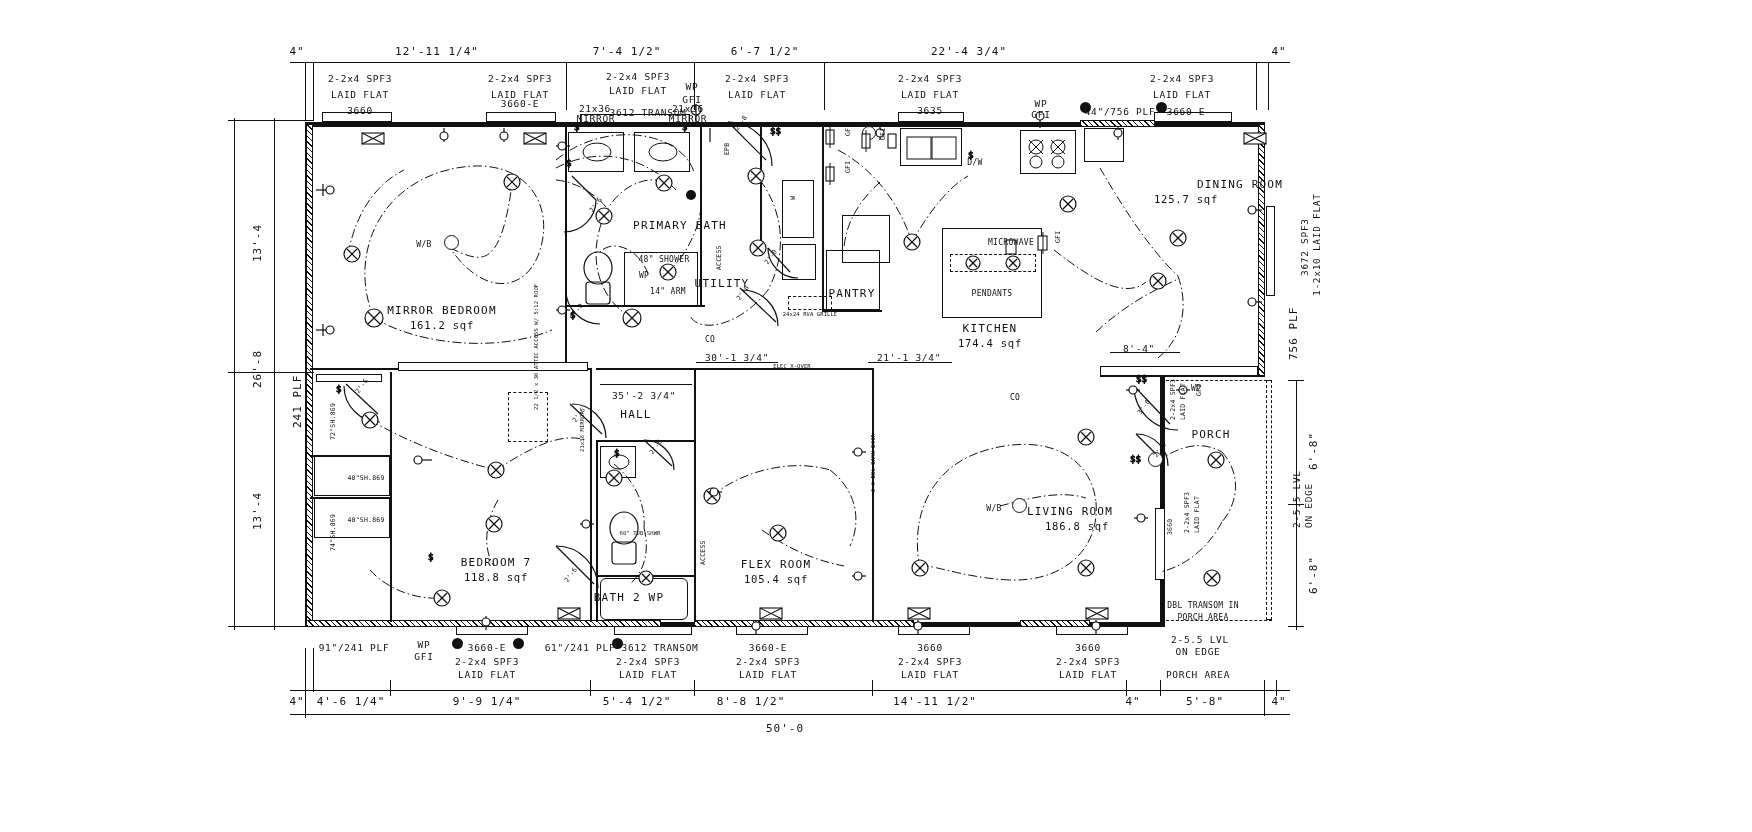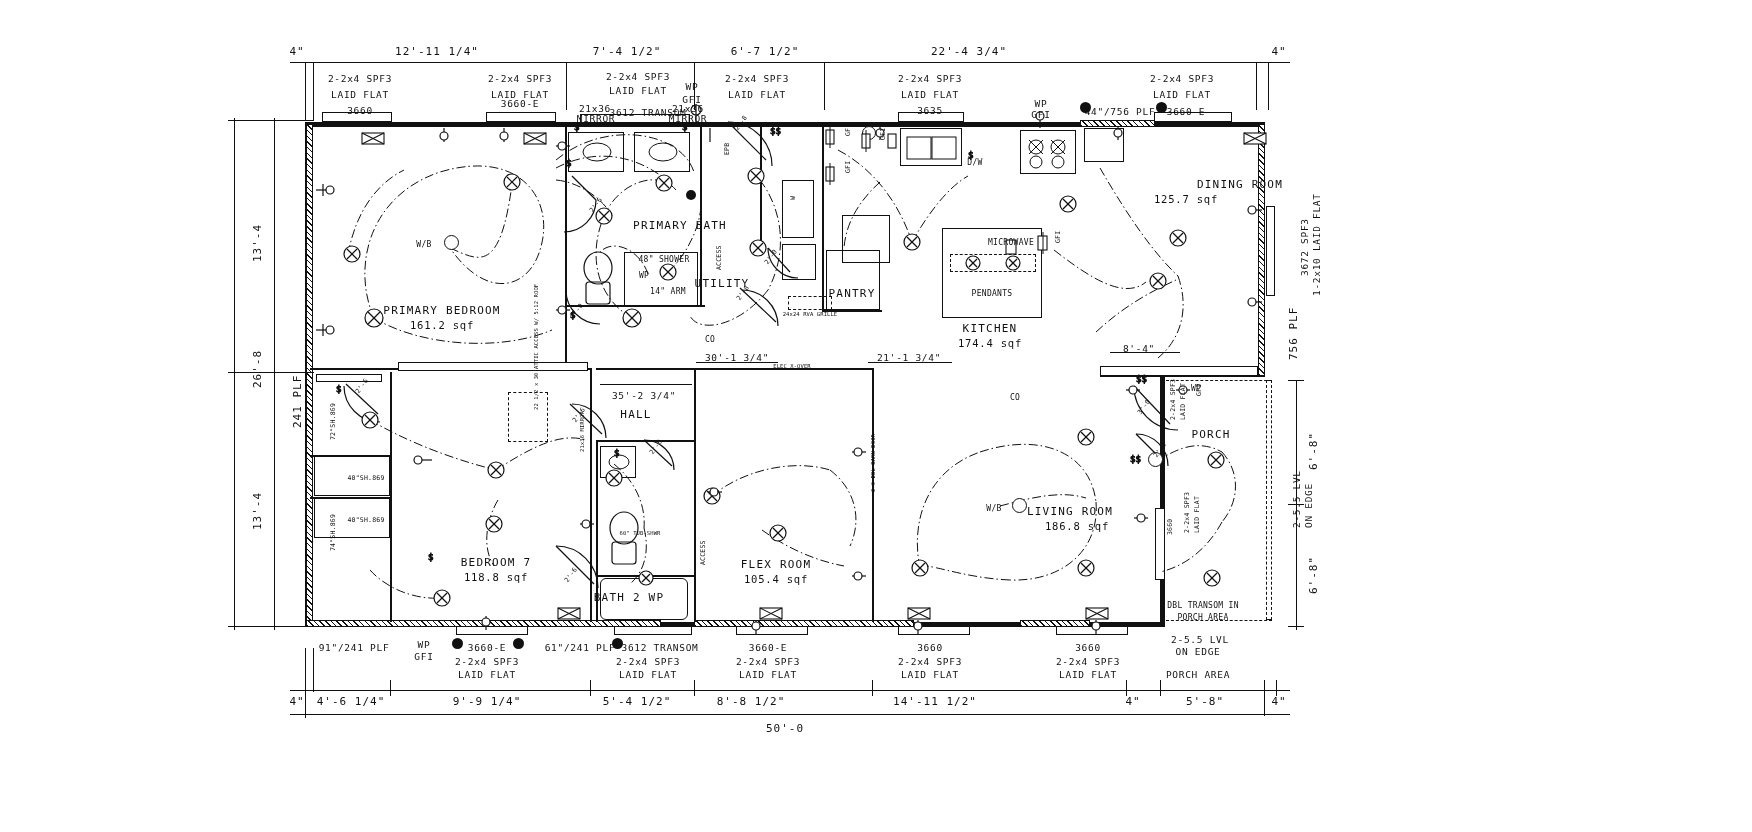--- a/index.html
+++ b/index.html
@@ -673,21 +673,21 @@
       <div class="t note c" style="left: 768px; top: 670px;">LAID FLAT</div>
       <div class="t note c" style="left: 930px; top: 643px;">3660</div>
       <div class="t note c" style="left: 930px; top: 657px;">2-2x4 SPF3</div>
       <div class="t note c" style="left: 930px; top: 670px;">LAID FLAT</div>
       <div class="t note c" style="left: 1088px; top: 643px;">3660</div>
       <div class="t note c" style="left: 1088px; top: 657px;">2-2x4 SPF3</div>
       <div class="t note c" style="left: 1088px; top: 670px;">LAID FLAT</div>
       <div class="t note c" style="left: 1198px; top: 670px;">PORCH AREA</div>
       <div class="t note c" style="left: 1200px; top: 635px;">2-5.5 LVL</div>
       <div class="t note c" style="left: 1198px; top: 647px;">ON EDGE</div>
-      <div class="t room c" style="left: 442px; top: 305px;">PRIMARY BEDROOM</div>
+      <div class="t room c" style="left: 442px; top: 305px;">MIRROR BEDROOM</div>
       <div class="t sqf c" style="left: 442px; top: 320px;">161.2 sqf</div>
       <div class="t room c" style="left: 680px; top: 220px;">PRIMARY BATH</div>
       <div class="t room c" style="left: 496px; top: 557px;">BEDROOM 7</div>
       <div class="t sqf c" style="left: 496px; top: 572px;">118.8 sqf</div>
       <div class="t room c" style="left: 629px; top: 592px;">BATH 2 WP</div>
       <div class="t room c" style="left: 776px; top: 559px;">FLEX ROOM</div>
       <div class="t sqf c" style="left: 776px; top: 574px;">105.4 sqf</div>
       <div class="t room c" style="left: 1070px; top: 506px;">LIVING ROOM</div>
       <div class="t sqf c" style="left: 1077px; top: 521px;">186.8 sqf</div>
       <div class="t room c" style="left: 990px; top: 323px;">KITCHEN</div>

